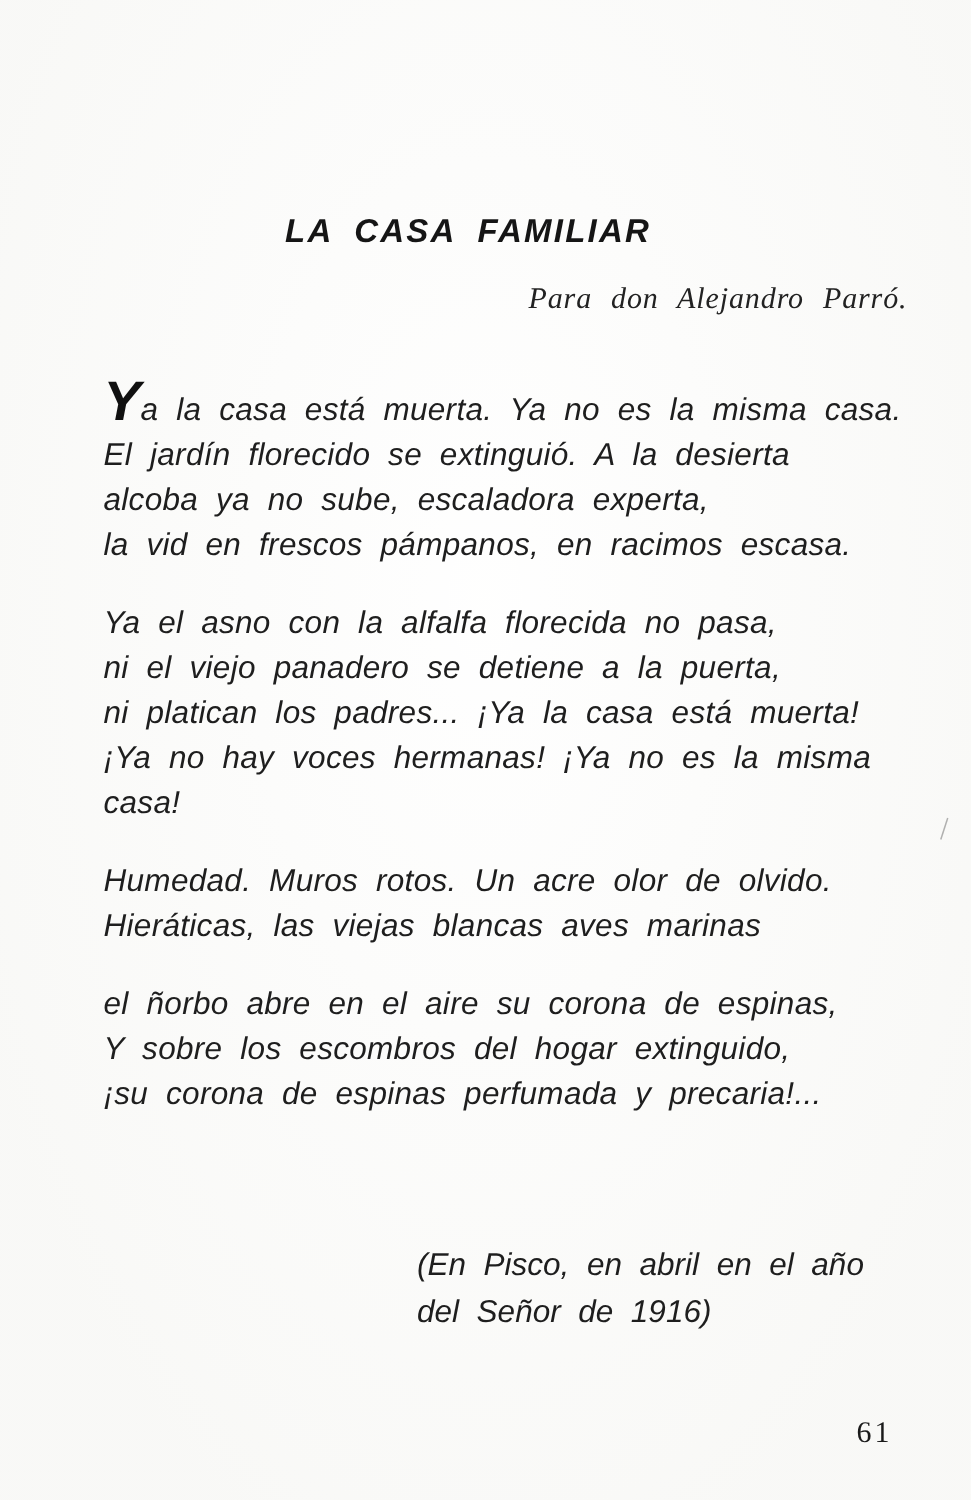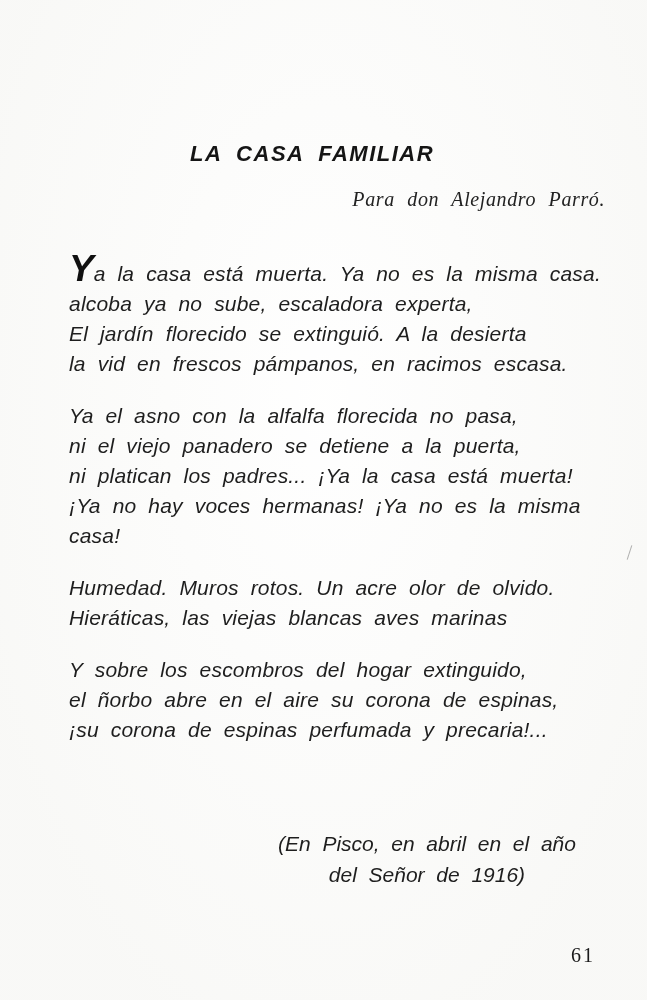--- a/index.html
+++ b/index.html
@@ -75,21 +75,20 @@
   }
   .colophon {
     position: absolute;
     left: 278px;
     top: 828px;
     color: #1e1e1e;
     font-style: italic;
     font-size: 21px;
     line-height: 31px;
     word-spacing: 0.28em;
-    text-align: center;
   }
   .page-number {
     position: absolute;
     left: 571px;
     top: 944px;
     font-family: "Liberation Serif", "DejaVu Serif", serif;
     font-size: 20px;
     letter-spacing: 2px;
     color: #1a1a1a;
   }
@@ -109,41 +108,41 @@
 <div class="page">
 
   <div class="title">LA CASA FAMILIAR</div>
 
   <div class="dedication">Para don Alejandro Parró.</div>
 
   <div class="poem">
 
     <div class="stanza">
       <div class="line"><span class="dropcap">Y</span><span>a la casa está muerta. Ya no es la misma casa.</span></div>
+      <div class="line">El jardín florecido se extinguió. A la desierta</div>
       <div class="line">alcoba ya no sube, escaladora experta,</div>
-      <div class="line">El jardín florecido se extinguió. A la desierta</div>
       <div class="line">la vid en frescos pámpanos, en racimos escasa.</div>
     </div>
 
     <div class="stanza">
       <div class="line">Ya el asno con la alfalfa florecida no pasa,</div>
       <div class="line">ni el viejo panadero se detiene a la puerta,</div>
       <div class="line">ni platican los padres... ¡Ya la casa está muerta!</div>
       <div class="line">¡Ya no hay voces hermanas! ¡Ya no es la misma</div>
       <div class="line">casa!</div>
     </div>
 
     <div class="stanza">
       <div class="line">Humedad. Muros rotos. Un acre olor de olvido.</div>
       <div class="line">Hieráticas, las viejas blancas aves marinas</div>
     </div>
 
     <div class="stanza">
+      <div class="line">el ñorbo abre en el aire su corona de espinas,</div>
       <div class="line">Y sobre los escombros del hogar extinguido,</div>
-      <div class="line">el ñorbo abre en el aire su corona de espinas,</div>
       <div class="line">¡su corona de espinas perfumada y precaria!...</div>
     </div>
 
   </div>
 
   <div class="colophon">
     <div class="line">(En Pisco, en abril en el año</div>
     <div class="line">del Señor de 1916)</div>
   </div>
 

